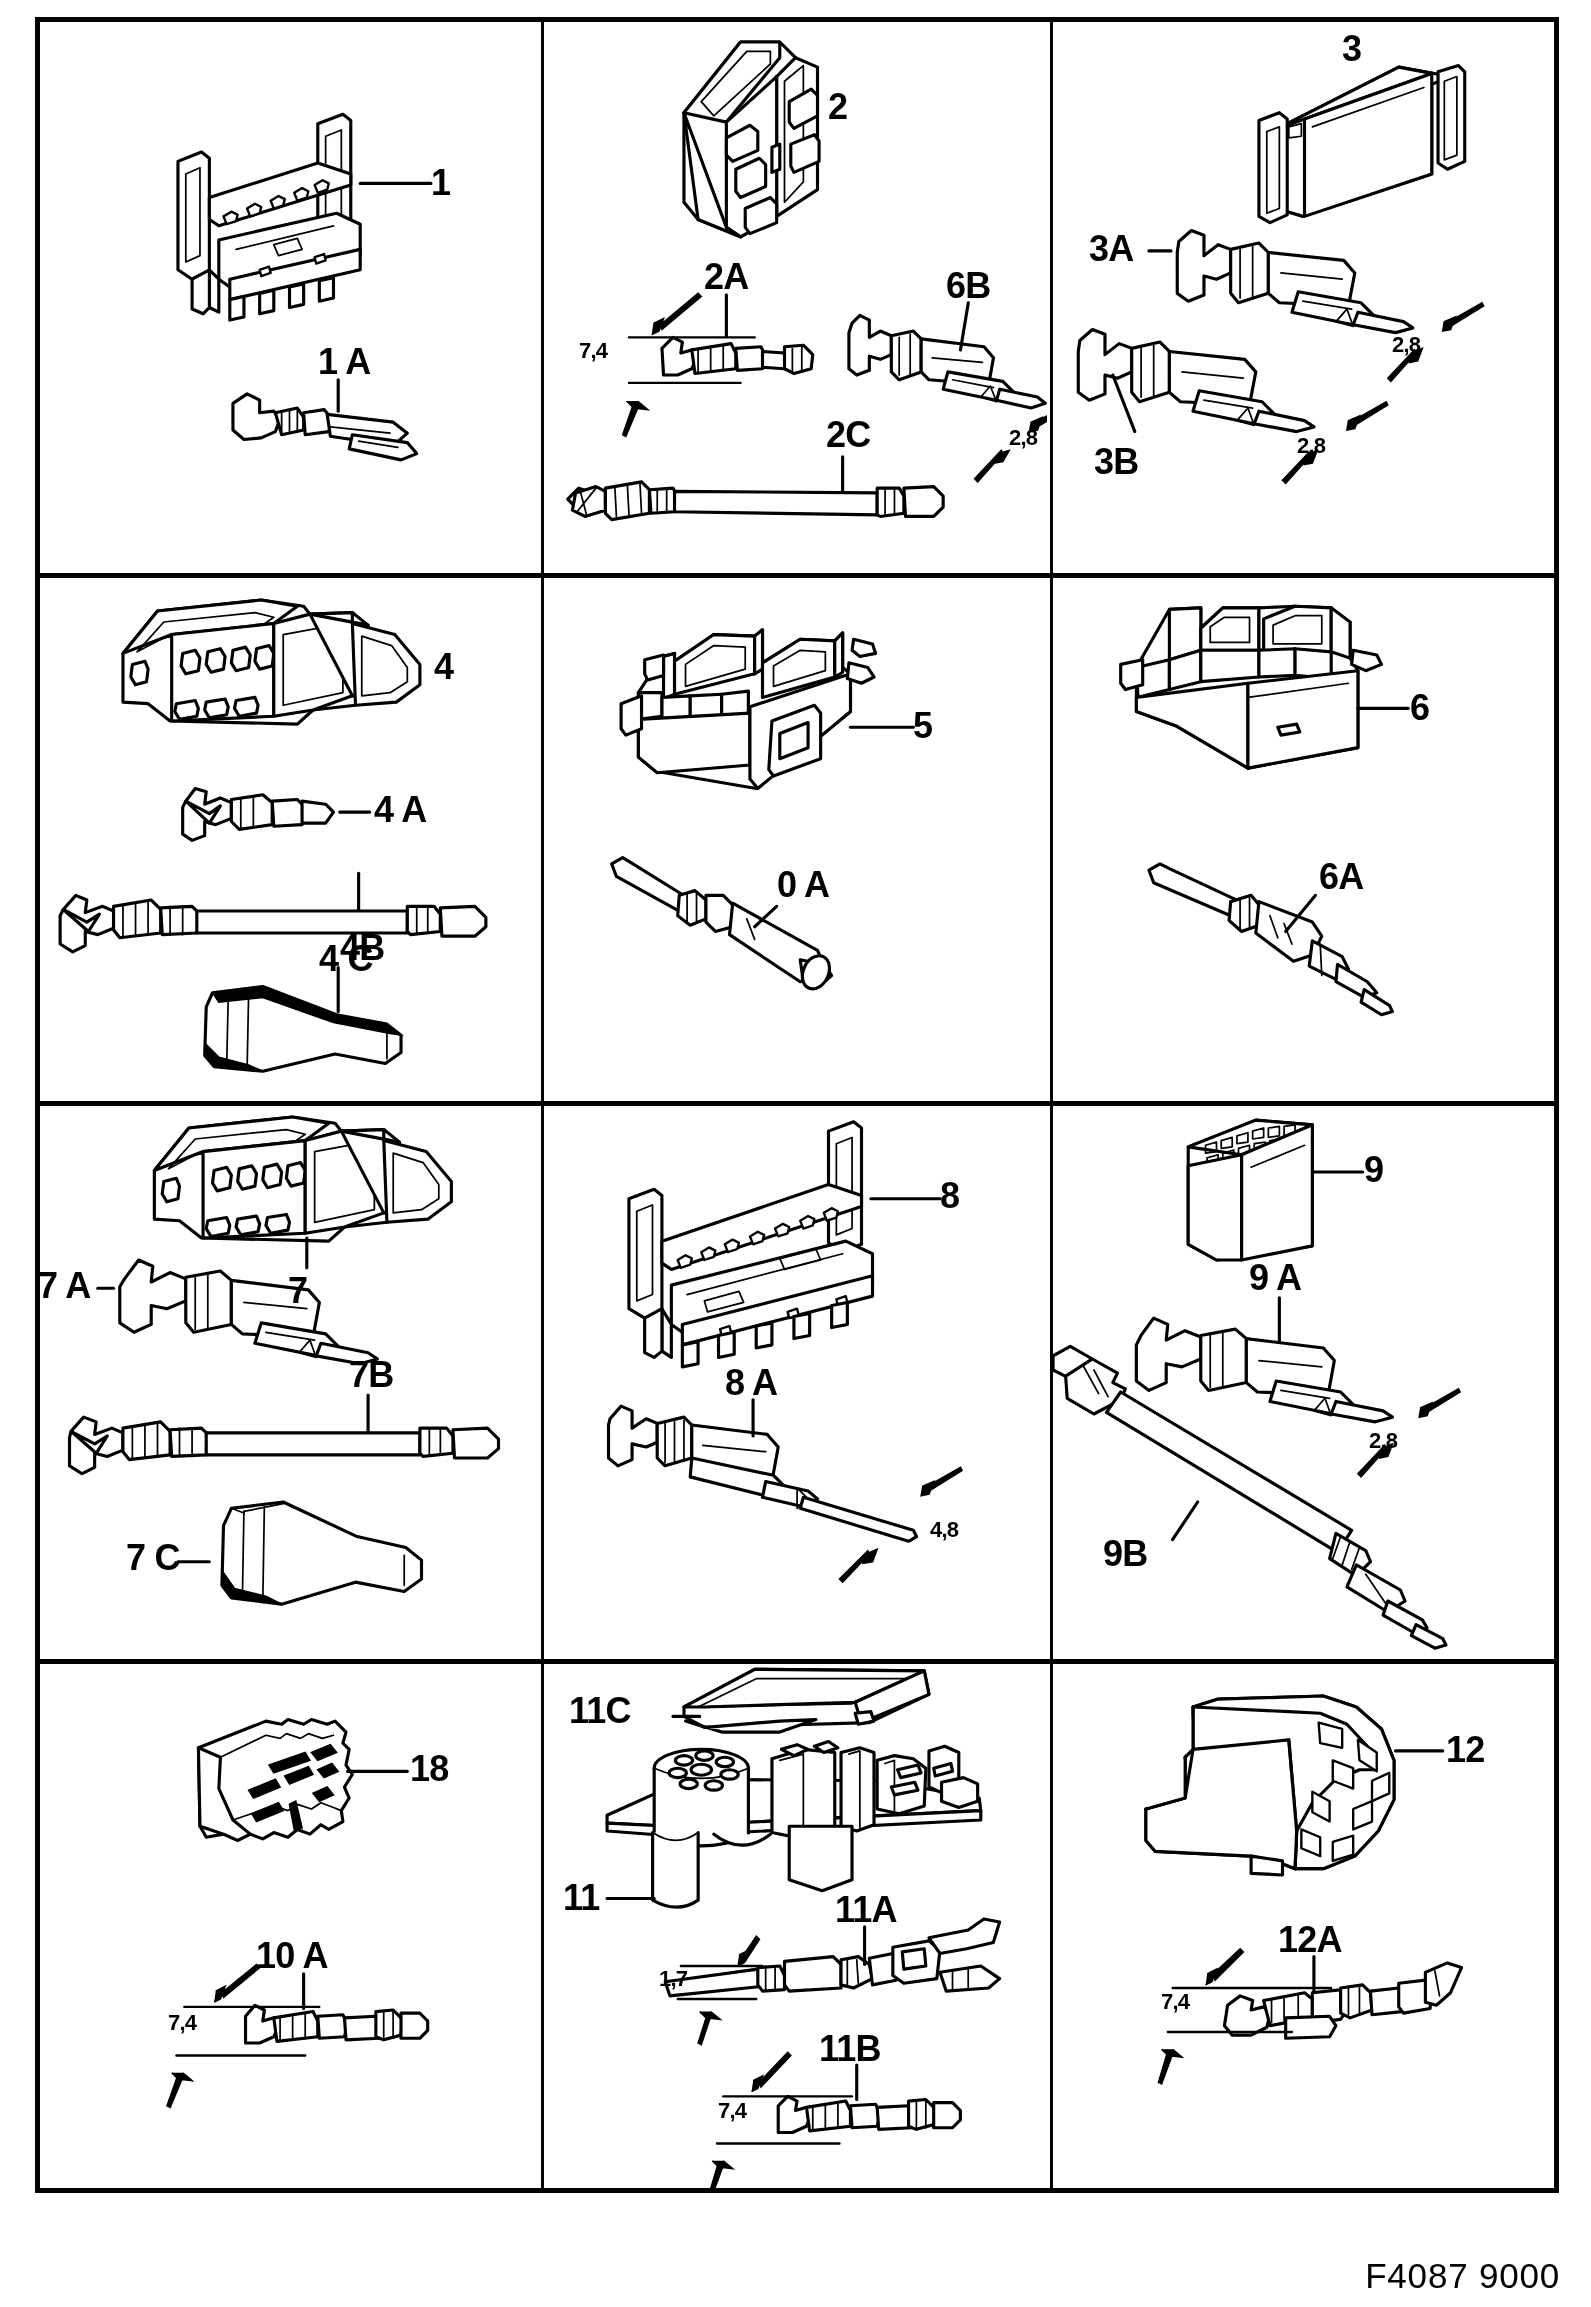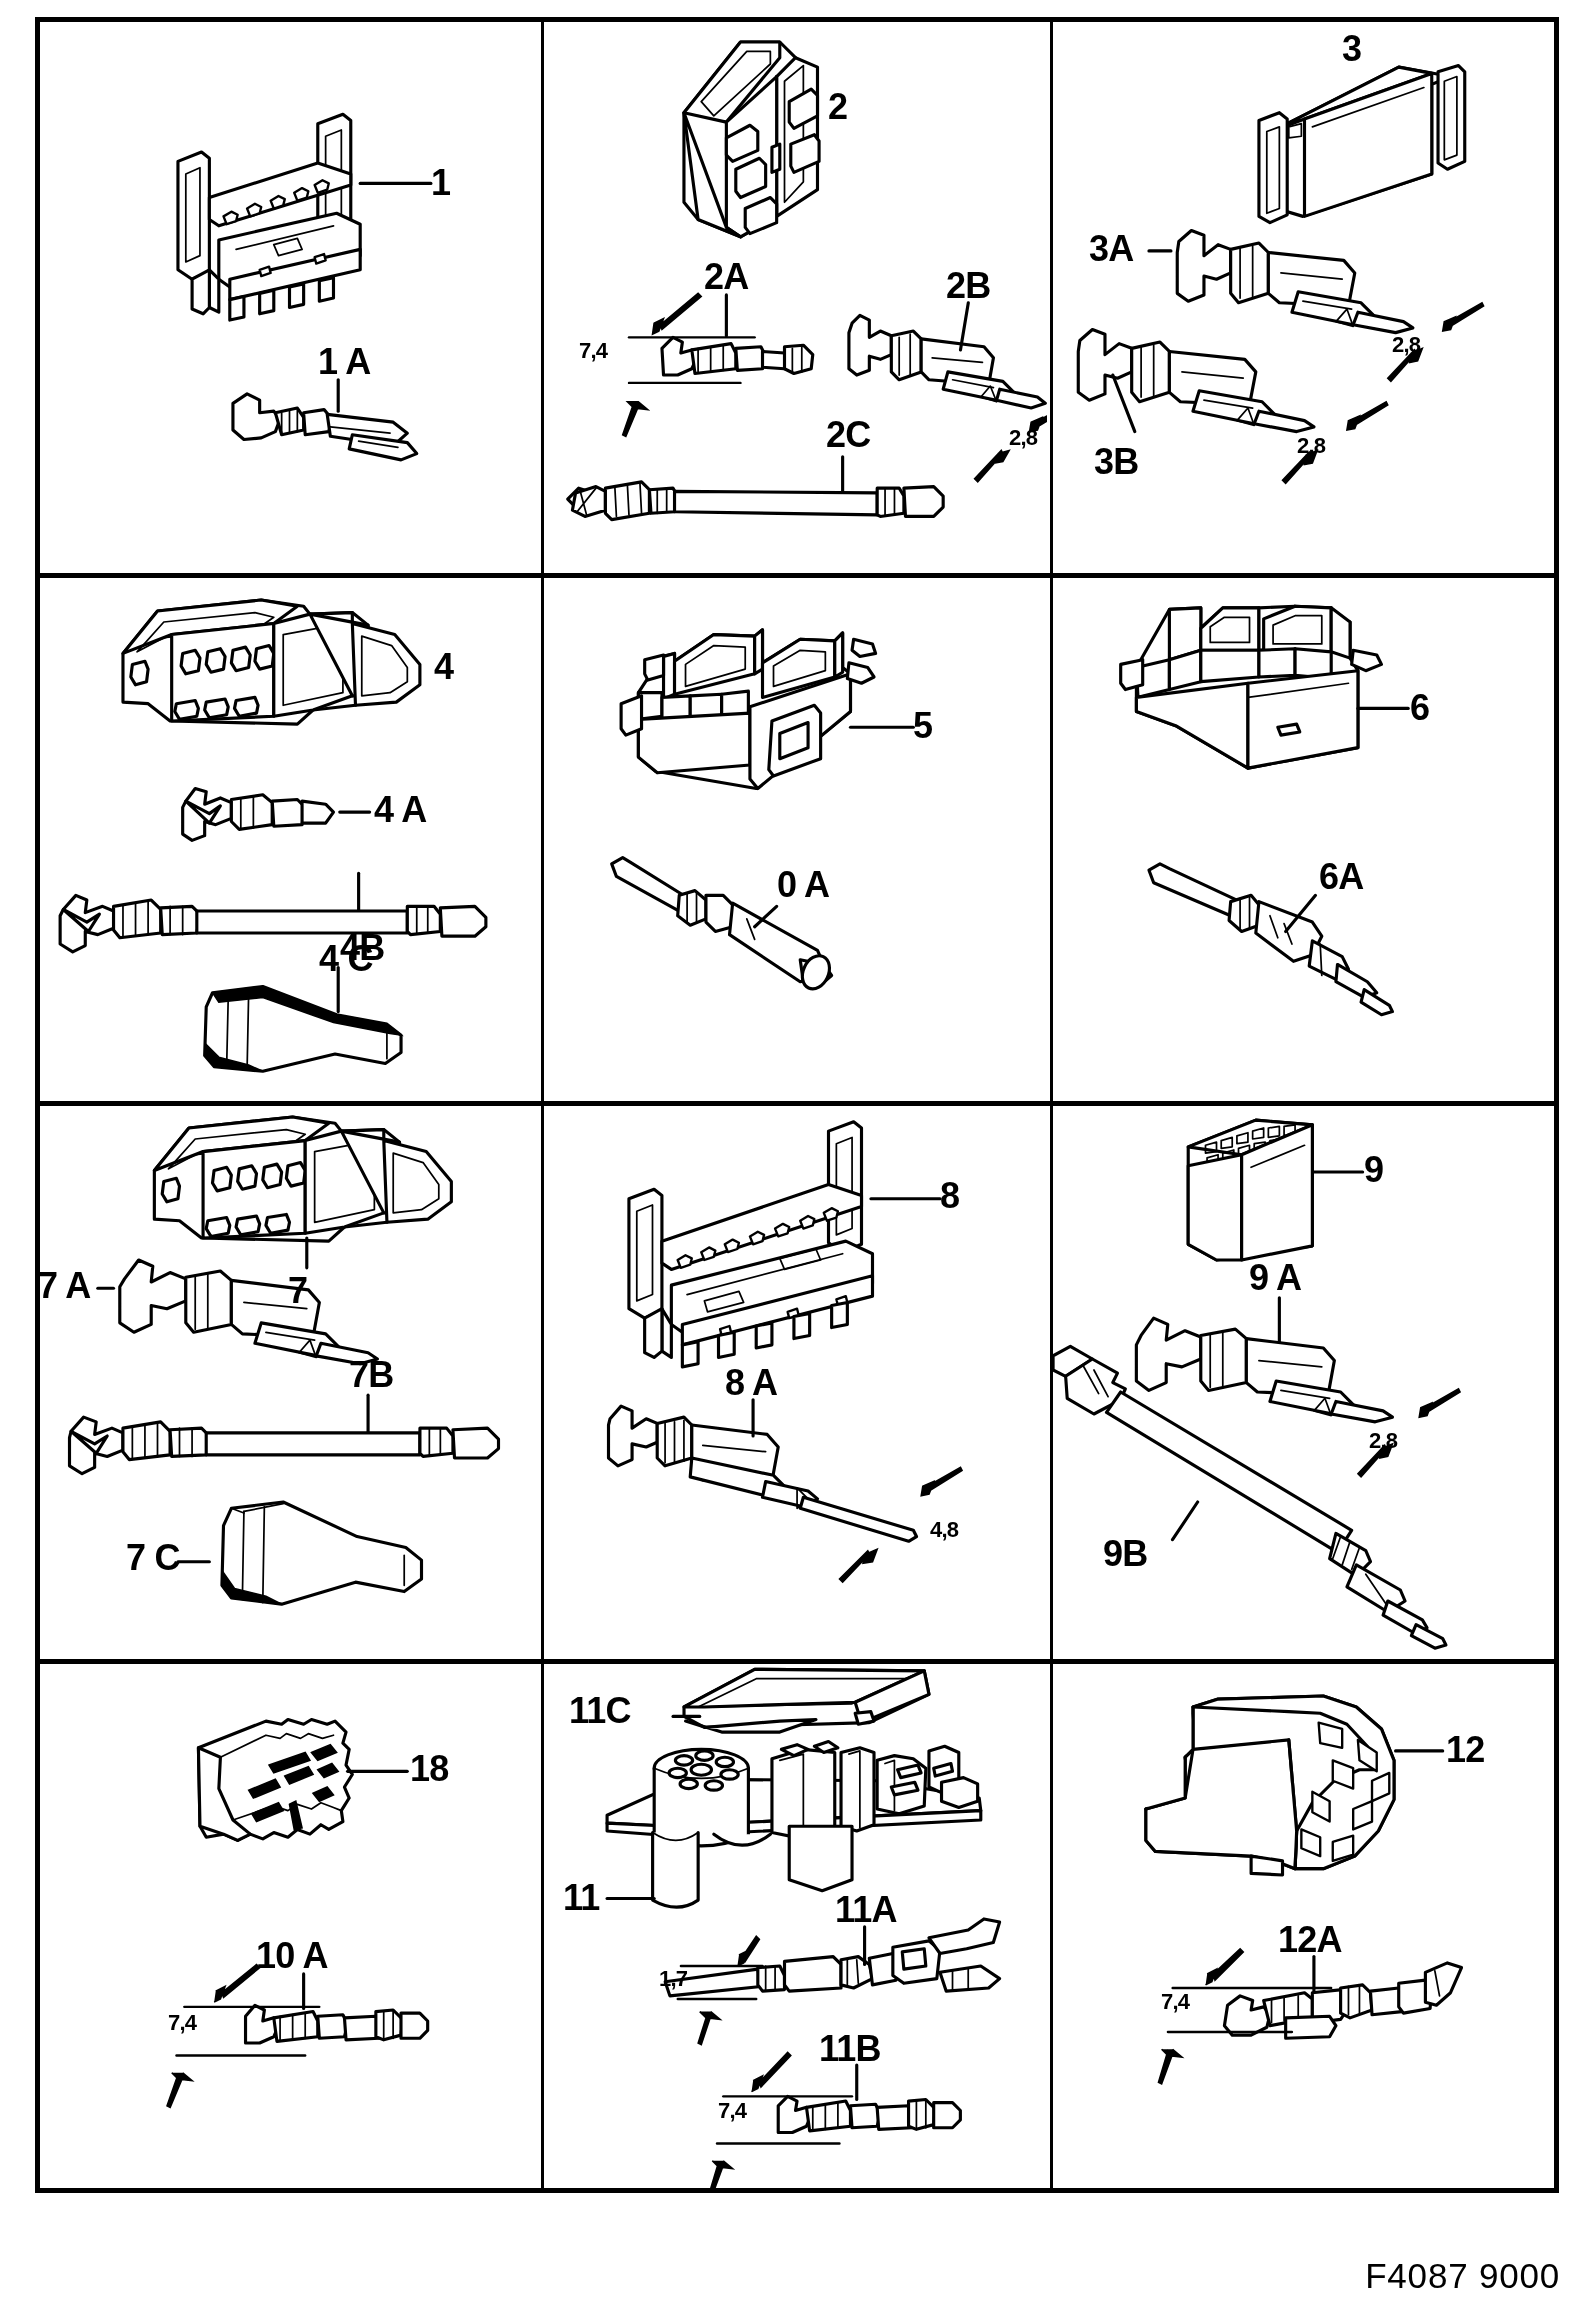--- a/index.html
+++ b/index.html
@@ -141,21 +141,21 @@
           <path class="thin" d="M144 598 L144 628 M156 598 L156 626"></path>
           <path class="stf" d="M166 600 L424 602 L424 630 L166 626 Z"></path>
           <path class="stf" d="M424 596 L452 596 L458 606 L458 628 L428 632 L424 630 Z"></path>
           <path class="thin" d="M434 596 L434 630 M446 596 L446 630"></path>
           <path class="stf" d="M458 596 L496 594 L508 606 L508 620 L496 632 L460 632 Z"></path>
         </g>
         <line class="st" x1="380" y1="556" x2="380" y2="600"></line>
       </svg>
       <div class="lbl big" style="left:284px;top:69px;">2</div>
       <div class="lbl big" style="left:160px;top:239px;">2A</div>
-      <div class="lbl big" style="left:402px;top:248px;">2B</div>
+      <div class="lbl big" style="left:402px;top:248px;">6B</div>
       <div class="lbl big" style="left:282px;top:397px;">2C</div>
       <div class="lbl dim" style="left:35px;top:320px;">7,4</div>
       <div class="lbl dim" style="left:465px;top:407px;">2,8</div>
     </div>
 
     <div class="cell" style="left:1018px;top:3.1px;width:503px;height:553px;">
       <svg width="503" height="553" viewBox="0 0 640 704">
         <g>
           <path class="stf" d="M278 142 L440 60 L496 70 L496 76 L482 82 L482 196 L318 250 L278 238 Z"></path>
           <path class="stf" d="M278 142 L440 60 L482 68 L320 126 Z"></path>

